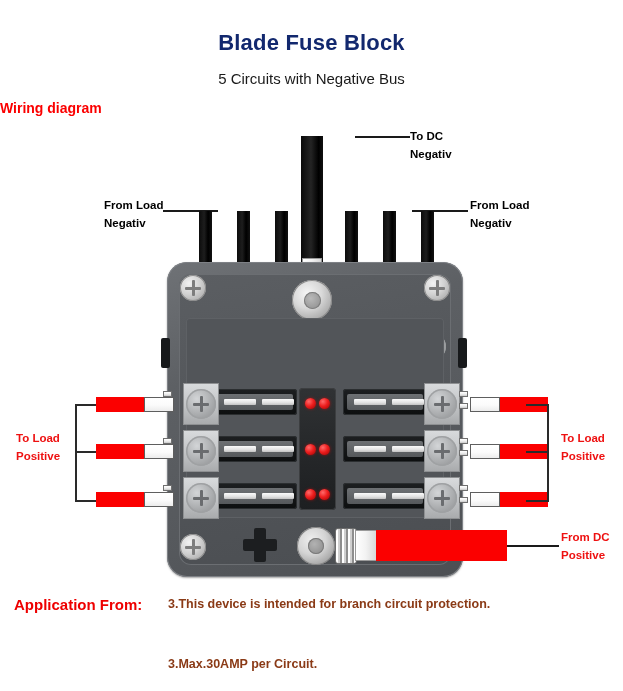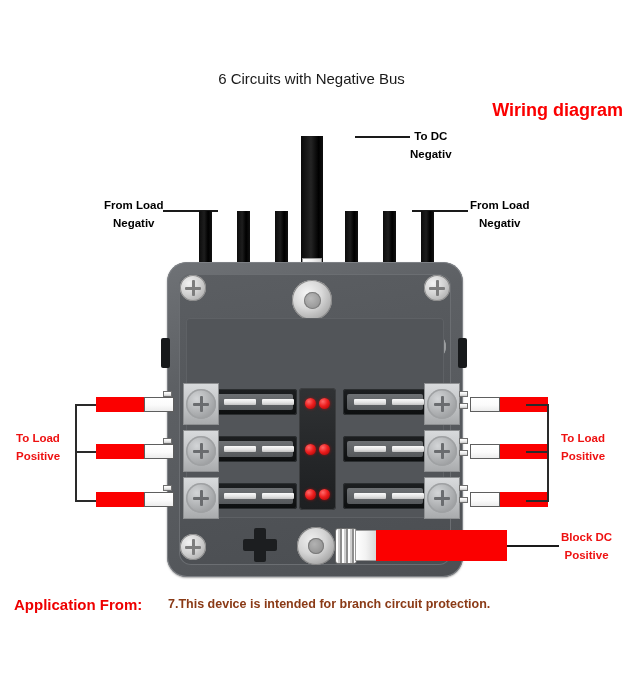--- a/index.html
+++ b/index.html
@@ -19,32 +19,31 @@
     font-size: 22px; font-weight: bold;
     color: #12286e; letter-spacing: 0.2px;
   }
   .title-sub {
     position: absolute; left: 0; right: 0; top: 70px;
     text-align: center;
     font-size: 15px; color: #1a1a1a;
   }
   .title-wiring {
     position: absolute; left: 0; right: 0; top: 100px;
-    text-align: right;
-    font-size: 18px; font-weight: bold;
+    text-align: left;
+    font-size: 14px; font-weight: bold;
     color: #fb0000;
   }
 
   
   .callout {
     position: absolute;
     font-size: 11.5px; font-weight: bold;
     color: #000; line-height: 1.55;
     white-space: nowrap;
-    text-align: center;
   }
   .callout.red { color: #ee1111; }
   .callout.c-dcneg   { left: 410px; top: 128px; }
   .callout.c-loadL   { left: 104px; top: 197px; }
   .callout.c-loadR   { left: 470px; top: 197px; }
   .callout.c-posL    { left: 16px;  top: 430px; text-align: left; }
   .callout.c-posR    { left: 561px; top: 430px; }
   .callout.c-dcpos   { left: 561px; top: 529px; }
 
   
@@ -232,21 +231,22 @@
   .bigred {
     position: absolute; background: #fb0000;
   }
   .buswire { position: absolute; background: #2a2a2a; }
 </style>
 </head>
 <body>
 
 <div id="stage">
 
-  <div class="title-sub">6 Circuits with Negative Bus</div>
+  <div class="title-main">Blade Fuse Block</div>
+  <div class="title-sub">5 Circuits with Negative Bus</div>
   <div class="title-wiring">Wiring diagram</div>
 
   <div class="callout c-dcneg">
     <div>To DC</div>
     <div>Negativ</div>
   </div>
 
   <div class="callout c-loadL">
     <div>From Load</div>
     <div>Negativ</div>
@@ -261,21 +261,21 @@
     <div>To Load</div>
     <div>Positive</div>
   </div>
 
   <div class="callout red c-posR">
     <div>To Load</div>
     <div>Positive</div>
   </div>
 
   <div class="callout red c-dcpos">
-    <div>Block DC</div>
+    <div>From DC</div>
     <div>Positive</div>
   </div>
 
   <div class="lead" style="left:355px;top:136px;width:55px;height:2px;"></div>
   <div class="lead" style="left:163px;top:210px;width:55px;height:2px;"></div>
   <div class="lead" style="left:412px;top:210px;width:56px;height:2px;"></div>
   <div class="lead" style="left:507px;top:545px;width:52px;height:1.5px;"></div>
 
   <div class="negwire" style="left:199px;top:211px;width:13px;height:62px;"></div>
   <div class="negwire" style="left:237px;top:211px;width:13px;height:62px;"></div>
@@ -430,15 +430,16 @@
   <div class="redwire" style="left:500px;top:444px;width:48px;"></div>
   <div class="whitewire" style="left:470px;top:492px;width:30px;"></div>
   <div class="redwire" style="left:500px;top:492px;width:48px;"></div>
 
   <div class="buswire" style="left:547px;top:404px;width:1.5px;height:98px;"></div>
   <div class="buswire" style="left:526px;top:404px;width:22px;height:1.5px;"></div>
   <div class="buswire" style="left:526px;top:451px;width:22px;height:1.5px;"></div>
   <div class="buswire" style="left:526px;top:500px;width:22px;height:1.5px;"></div>
 
   <div style="position:absolute;left:14px;top:596px;font-size:15px;font-weight:bold;color:#ee0000;">Application From:</div>
-  <div style="position:absolute;left:168px;top:597px;font-size:12.5px;font-weight:bold;color:#8a3a16;">7.This device is intended for branch circuit protection.</div>
+  <div style="position:absolute;left:168px;top:597px;font-size:12.5px;font-weight:bold;color:#8a3a16;">3.This device is intended for branch circuit protection.</div>
+  <div style="position:absolute;left:168px;top:657px;font-size:12.5px;font-weight:bold;color:#8a3a16;">3.Max.30AMP per Circuit.</div>
 
 </div>
 
 </body></html>

